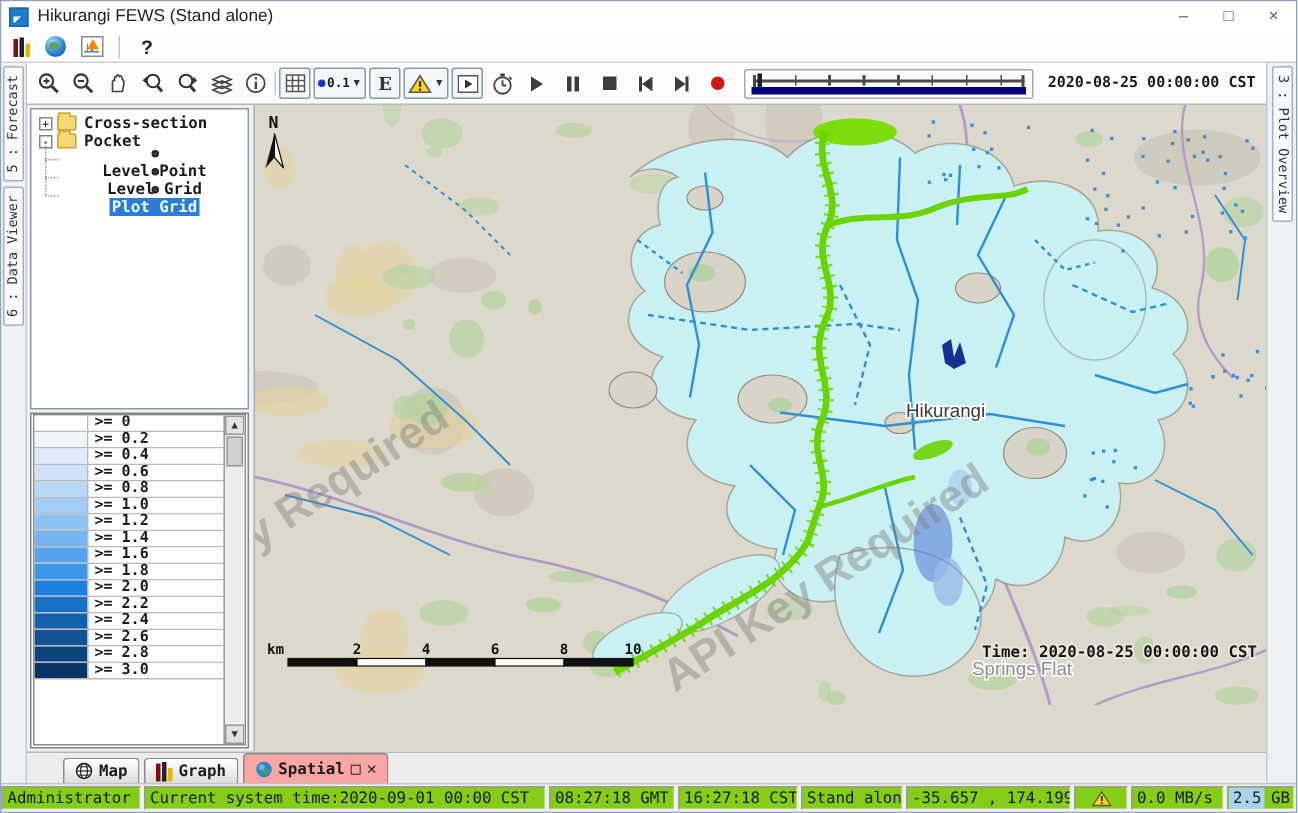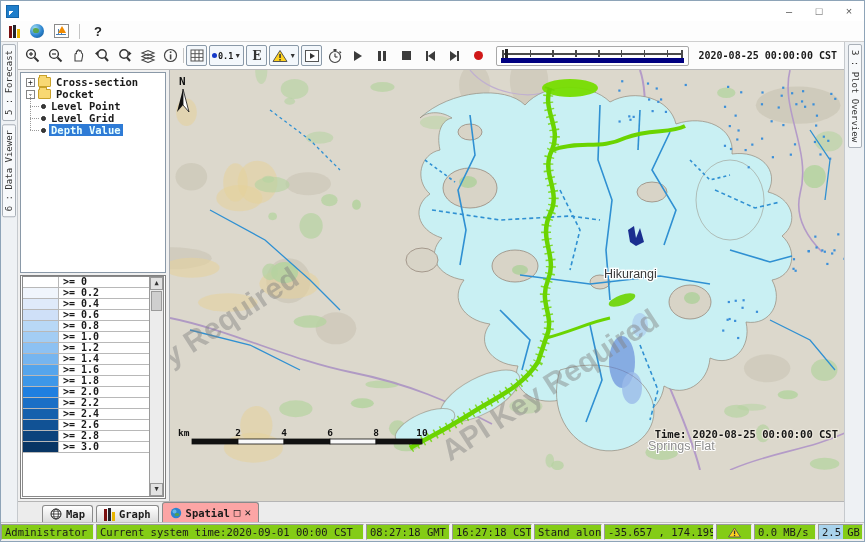--- a/index.html
+++ b/index.html
@@ -80,21 +80,21 @@
   .tl-handle { position:absolute; left:8px; top:2px; width:3px; height:10px; background:#222; }
   .tl-bar { position:absolute; left:4px; right:4px; bottom:2px; height:5px; background:#000080; }
   .t2-datetime { font-family:"DejaVu Sans Mono",monospace; font-size:10px; font-weight:bold; white-space:nowrap; padding:0 3px; }
 
   
   .content { flex:1; display:flex; min-height:0; }
   .left-panel { width:152px; flex:none; display:flex; flex-direction:column; background:#f0f0f0; border-right:1px solid #a9adb2; }
   .tree-box { height:201px; flex:none; margin:2px 3px 1px 2px; background:#fff; border:1px solid #8a99a8;
     font-family:"DejaVu Sans Mono",monospace; font-size:10.5px; font-weight:bold; padding-top:3px; overflow:hidden; }
   .tree-row { display:flex; align-items:center; gap:3px; height:12px; padding-left:5px; white-space:nowrap; }
-  .tree-row.child { padding-left:20px; position:relative; }
+  .tree-row.child { padding-left:20px; position:relative;flex-direction:column; }
   .tree-row.child::before { content:""; position:absolute; left:9px; top:50%; width:9px; border-top:1px dotted #9a9a9a; }
   .tree-row.child::after { content:""; position:absolute; left:9px; top:-6px; bottom:50%; border-left:1px dotted #9a9a9a; }
   .expander { width:9px; height:9px; border:1px solid #848484; background:#fff; font-size:8px; line-height:7px; text-align:center; font-weight:normal; flex:none; }
   .folder { width:13px; height:10px; background:#f8d873; border:1px solid #c9a22a; border-radius:1px; position:relative; flex:none; }
   .folder::before { content:""; position:absolute; left:0; top:-3px; width:6px; height:2px; background:#f8d873; border:1px solid #c9a22a; border-bottom:none; }
   .bullet { width:5px; height:5px; border-radius:50%; background:#3c3c3c; border:1px solid #222; flex:none; }
   .tree-label { padding:0 2px; }
   .tree-label.selected { background:#2e7bd6; color:#e9ffff; }
 
   .legend-box { flex:1; margin:1px 3px 2px 2px; background:#fff; border:1px solid #808080; display:flex; flex-direction:column; min-height:0; font-family:"DejaVu Sans Mono",monospace; font-weight:bold; }
@@ -133,20 +133,21 @@
   .seg-mem-text { position:relative;text-align:right; }
   .seg-warn { display:flex; align-items:center; justify-content:center; }
 </style>
 </head>
 <body>
 
 <div class="window">
 
   <div class="titlebar">
     <div class="app-icon"></div>
+    <div class="title-text">Hikurangi FEWS  (Stand alone)</div>
     <div class="win-controls">
       <div class="win-btn">–</div>
       <div class="win-btn">□</div>
       <div class="win-btn">×</div>
     </div>
   </div>
 
 
   <div class="toolbar1">
     <div class="icon-bars">
@@ -316,21 +317,21 @@
             <div class="tree-row child">
               <span class="bullet"></span>
               <span class="tree-label">Level Point</span>
             </div>
             <div class="tree-row child">
               <span class="bullet"></span>
               <span class="tree-label">Level Grid</span>
             </div>
             <div class="tree-row child">
               <span class="bullet"></span>
-              <span class="tree-label selected">Depth Value</span>
+              <span class="tree-label selected">Plot Grid</span>
             </div>
           </div>
 
           <div class="legend-box">
             <div class="legend-list">
               <div class="legend-rows" id="legend-rows">
                   <div class="lg-row">
                     <div class="lg-swatch" style="background: rgb(255, 255, 255);"></div>
                     <div class="lg-label">&gt;= 0</div>
                   </div>

